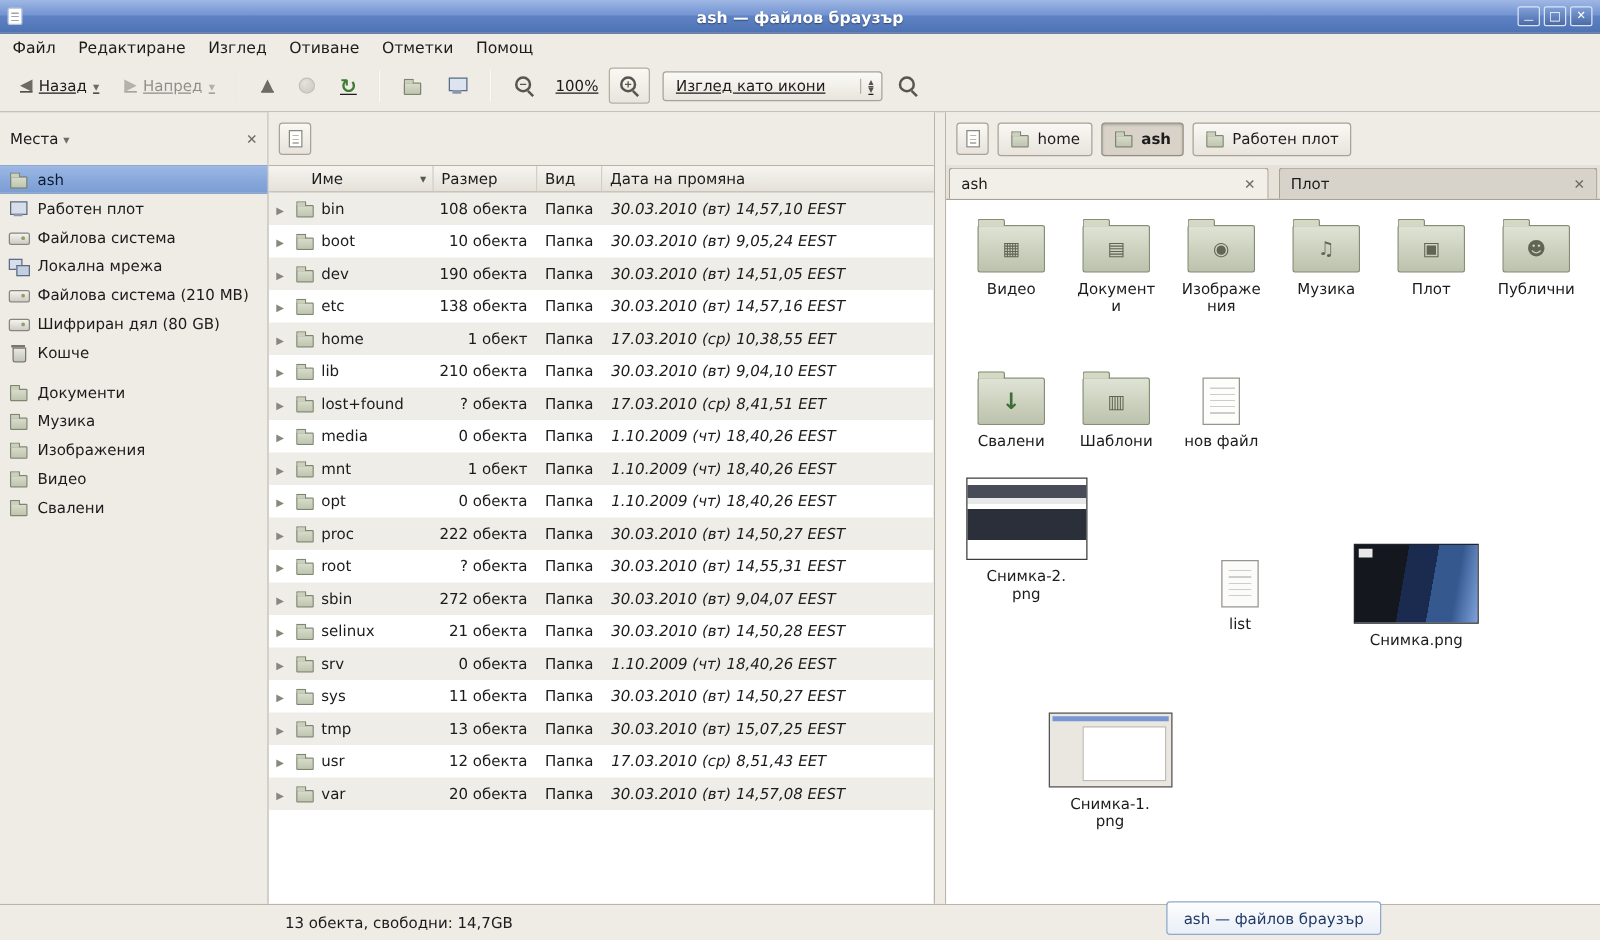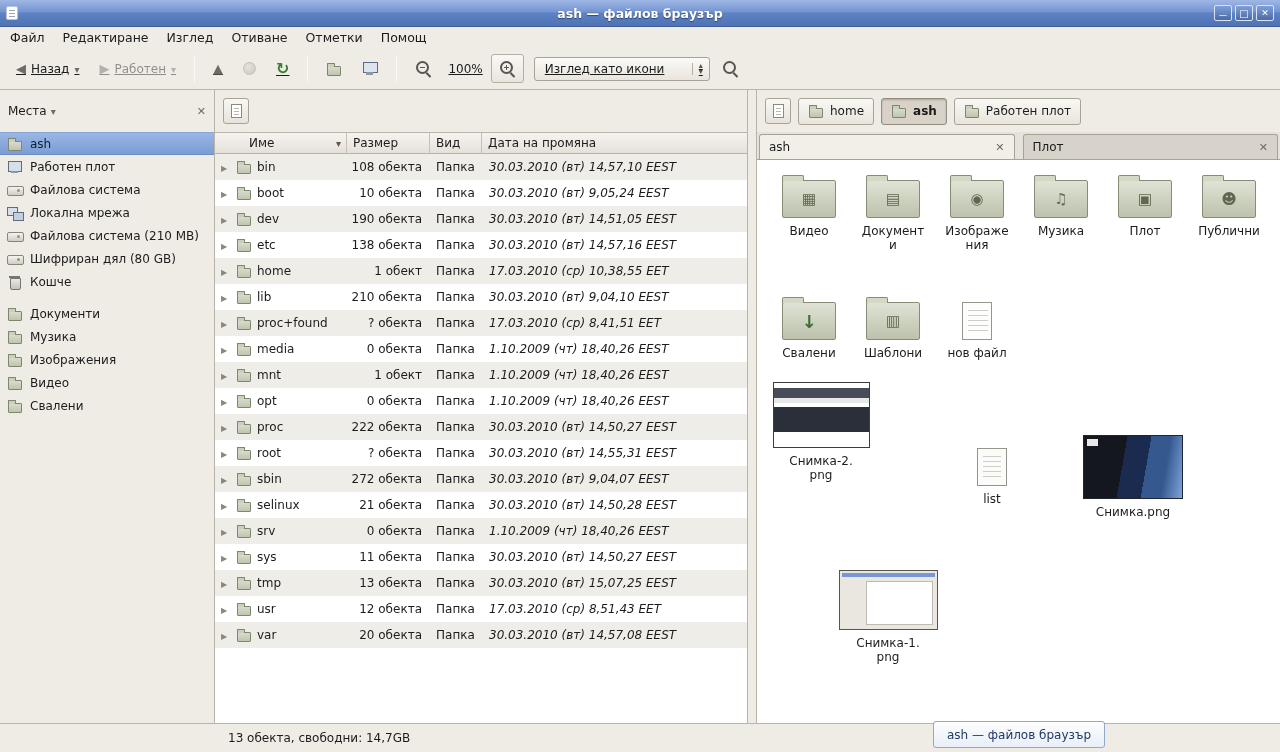--- a/index.html
+++ b/index.html
@@ -213,21 +213,21 @@
 </div>
 
   <div class="toolbar">
     <div class="tb-btn">
       <span class="arrow-icon arrow-left"></span>
       <span>Назад</span>
       <span class="caret-icon"></span>
     </div>
     <div class="tb-btn disabled">
       <span class="arrow-icon arrow-right"></span>
-      <span>Работен</span>
+      <span>Напред</span>
       <span class="caret-icon"></span>
     </div>
     <span class="tb-sep"></span>
     <div class="tb-btn">
       <span class="arrow-icon arrow-up"></span>
     </div>
     <div class="tb-btn disabled">
       <span class="stop-icon"></span>
     </div>
     <div class="tb-btn">
@@ -407,21 +407,21 @@
     </span>
     <span class="cell size-cell">210 обекта</span>
     <span class="cell type-cell">Папка</span>
     <span class="cell date-cell">30.03.2010 (вт) 9,04,10 EEST</span>
   </div>
 
   <div class="tree-row">
     <span class="cell name-cell">
       <span class="expander"></span>
       <span class="f16"></span>
-      <span>proc+found</span>
+      <span>lost+found</span>
     </span>
     <span class="cell size-cell">? обекта</span>
     <span class="cell type-cell">Папка</span>
     <span class="cell date-cell">17.03.2010 (ср) 8,41,51 EET</span>
   </div>
 
   <div class="tree-row">
     <span class="cell name-cell">
       <span class="expander"></span>
       <span class="f16"></span>

